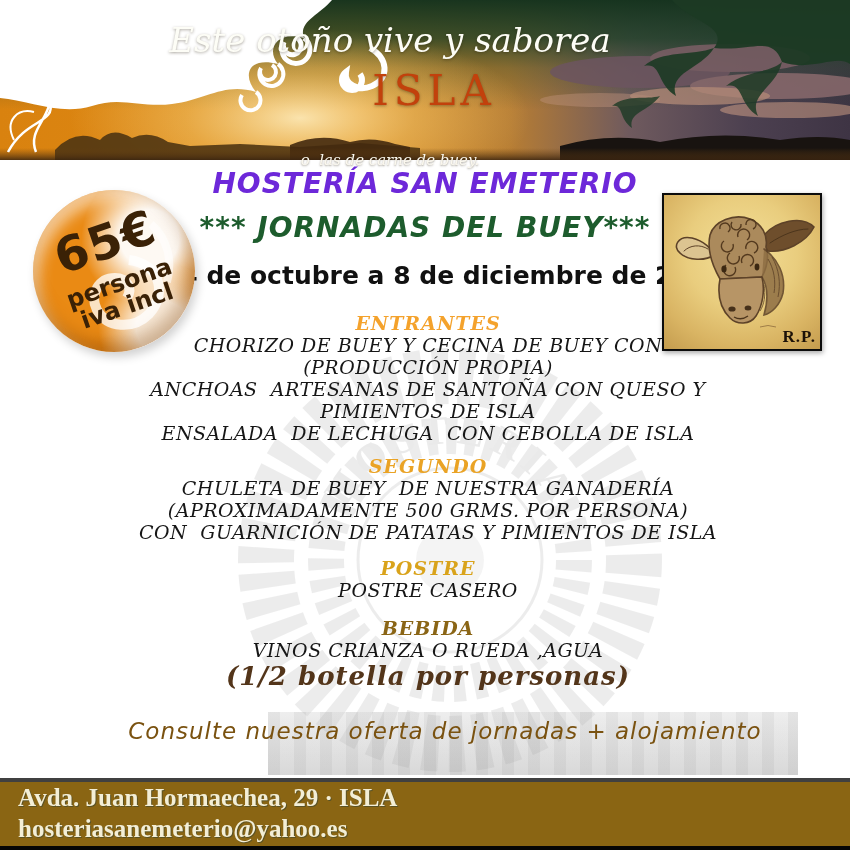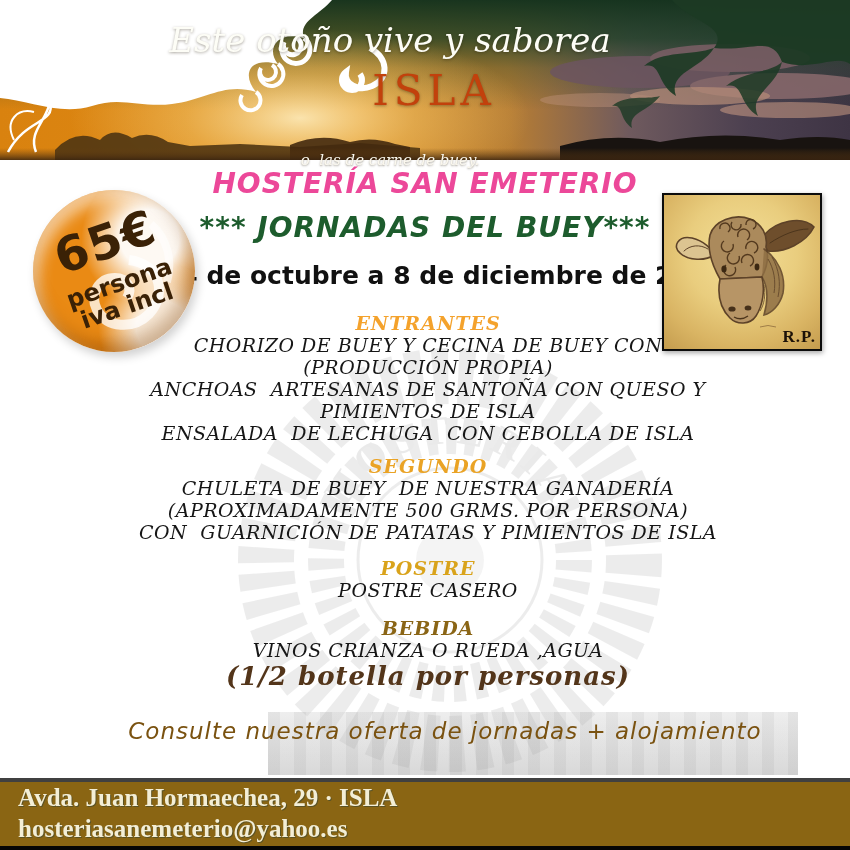--- a/index.html
+++ b/index.html
@@ -175,21 +175,21 @@
         <path d="M714,48 C700,70 668,72 676,96 C656,84 662,62 644,66 C662,50 692,56 714,48 Z" opacity="0.9"></path>
         <path d="M782,62 C776,88 748,94 758,116 C738,104 744,82 726,86 C746,70 768,74 782,62 Z" opacity="0.85"></path>
         <path d="M660,96 C648,112 628,112 632,128 C618,118 624,104 612,106 C626,94 646,100 660,96 Z" opacity="0.8"></path>
       </g>
     </svg>
     <div class="banner-tagline">Este otoño vive y saborea</div>
     <div class="banner-brand">ISLA</div>
     <div class="banner-sub2">o  las de carne de buey.</div>
   </div>
 
-  <div class="title" style="color: #ec4899;">HOSTERÍA SAN EMETERIO</div>
+  <div class="title" style="color: #6d28d9;">HOSTERÍA SAN EMETERIO</div>
   <div class="event" style="color: rgb(29, 92, 45);">*** JORNADAS DEL BUEY***</div>
   <div class="dates">Del 4 de octubre a 8 de diciembre de 2025</div>
 
   <div class="badge">
     <svg class="badge-swirl" width="162" height="162" viewBox="0 0 162 162">
       <path d="M96,70 C128,74 134,104 116,124 C100,140 74,138 64,120 C56,104 66,88 82,88 C94,88 100,98 94,108" fill="none" stroke="#ffffff" stroke-width="10" opacity="0.75"></path>
       <path d="M118,34 C134,48 140,70 134,92" fill="none" stroke="#ffffff" stroke-width="8" opacity="0.55"></path>
     </svg>
     <div class="badge-text">
       <div class="badge-amount">65€</div>

